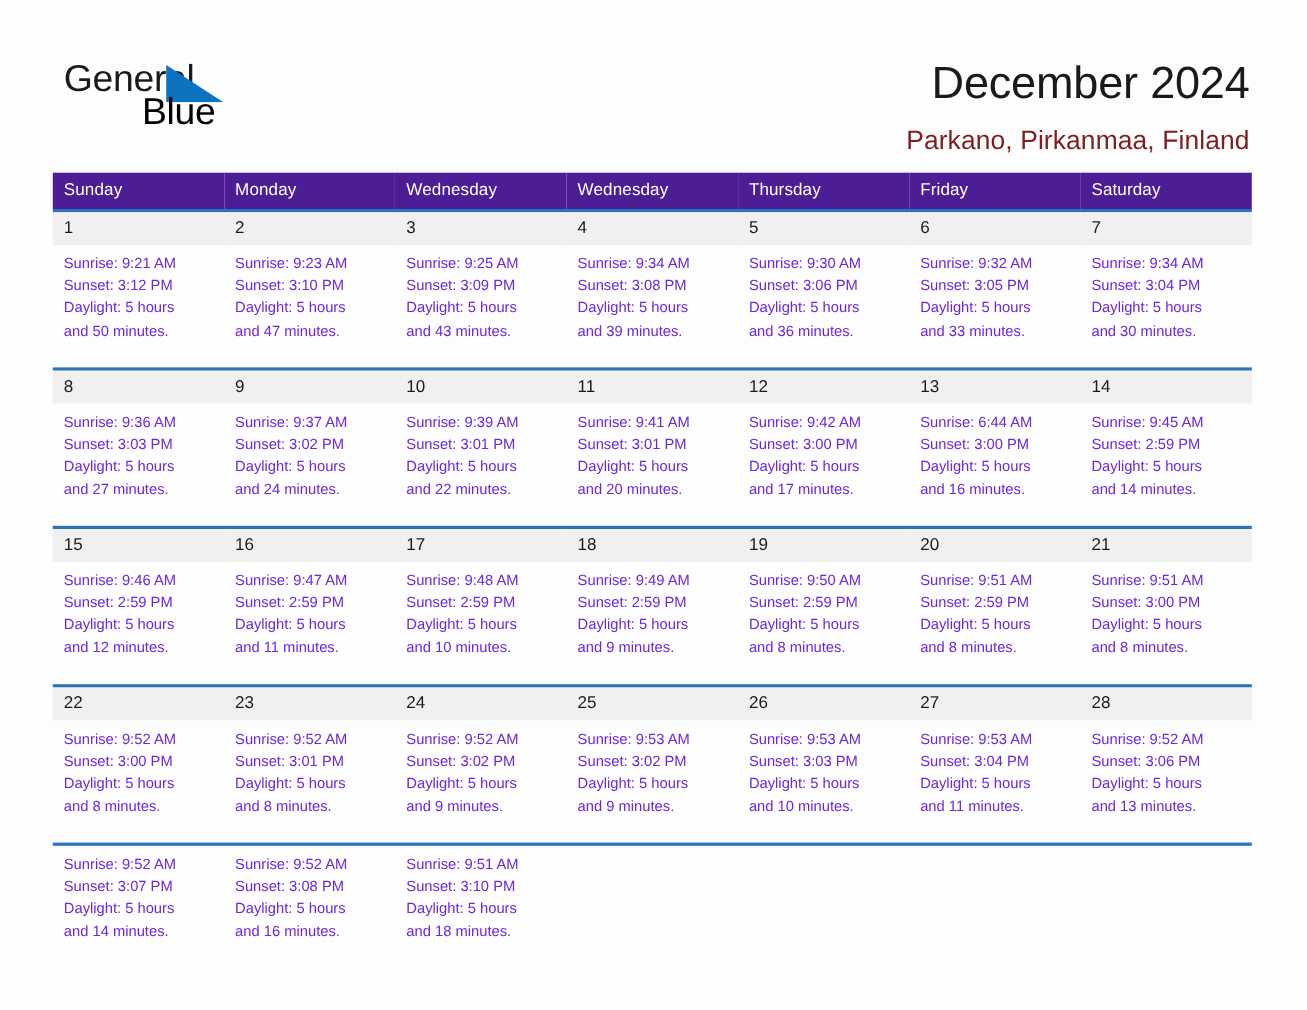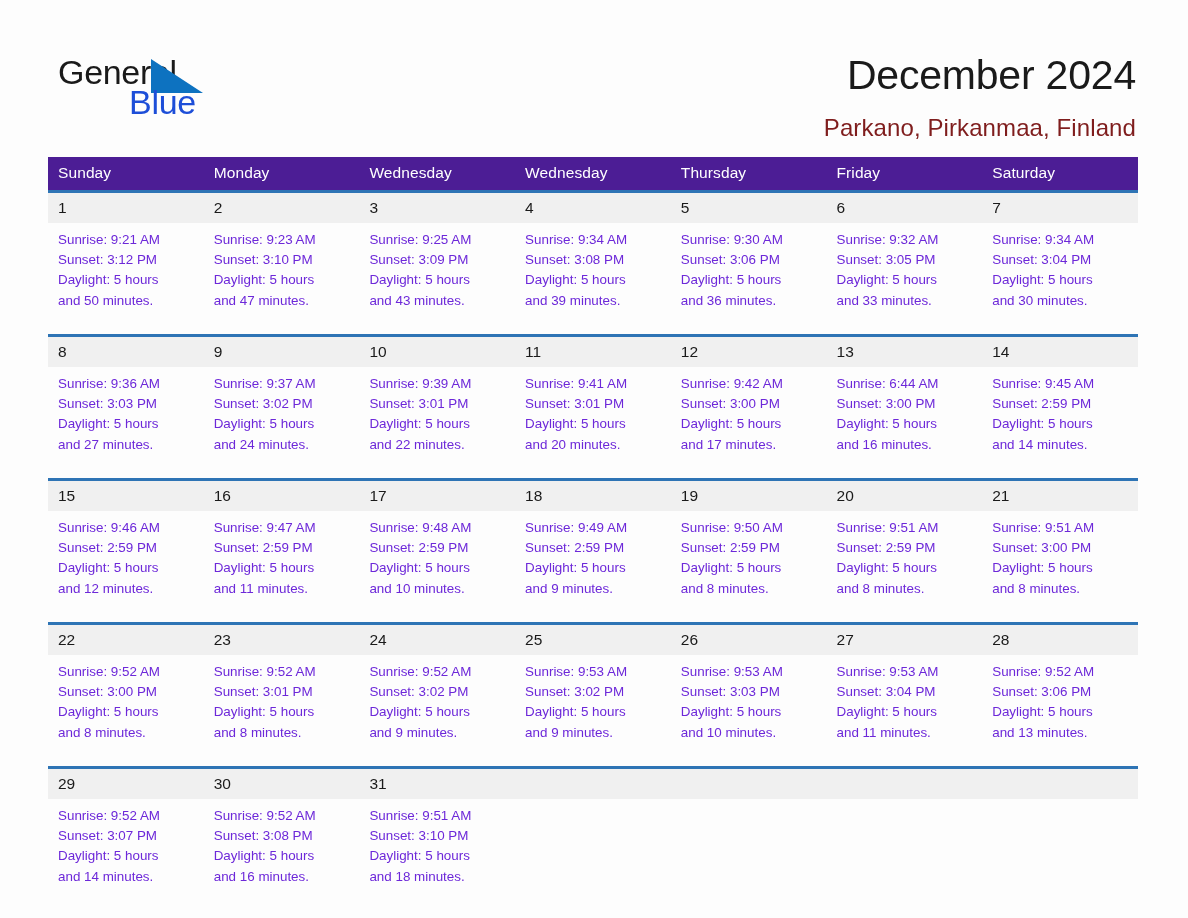--- a/index.html
+++ b/index.html
@@ -52,21 +52,21 @@
     position: absolute;
     left: 93px;
     top: 7px;
   }
   .brand-blue {
     position: absolute;
     left: 71px;
     top: 30px;
     font-size: 34px;
     line-height: 40px;
-    color: #1d4ed8;
+    color: #000000;
     letter-spacing: -0.3px;
   }
 
   .title-block {
     position: absolute;
     right: 52px;
     top: 50px;
     text-align: right;
     width: 700px;
   }
@@ -405,29 +405,20 @@
           <td>
             <div class="line">Sunrise: 9:52 AM</div>
             <div class="line">Sunset: 3:06 PM</div>
             <div class="line">Daylight: 5 hours</div>
             <div class="line">and 13 minutes.</div>
           </td>
         </tr>
         <tr class="week-sep">
           <td colspan="7"></td>
         </tr>
-        <tr class="daynum-row">
-          <td>29</td>
-          <td>30</td>
-          <td>31</td>
-          <td></td>
-          <td></td>
-          <td></td>
-          <td></td>
-        </tr>
         <tr class="info-row">
           <td>
             <div class="line">Sunrise: 9:52 AM</div>
             <div class="line">Sunset: 3:07 PM</div>
             <div class="line">Daylight: 5 hours</div>
             <div class="line">and 14 minutes.</div>
           </td>
           <td>
             <div class="line">Sunrise: 9:52 AM</div>
             <div class="line">Sunset: 3:08 PM</div>

